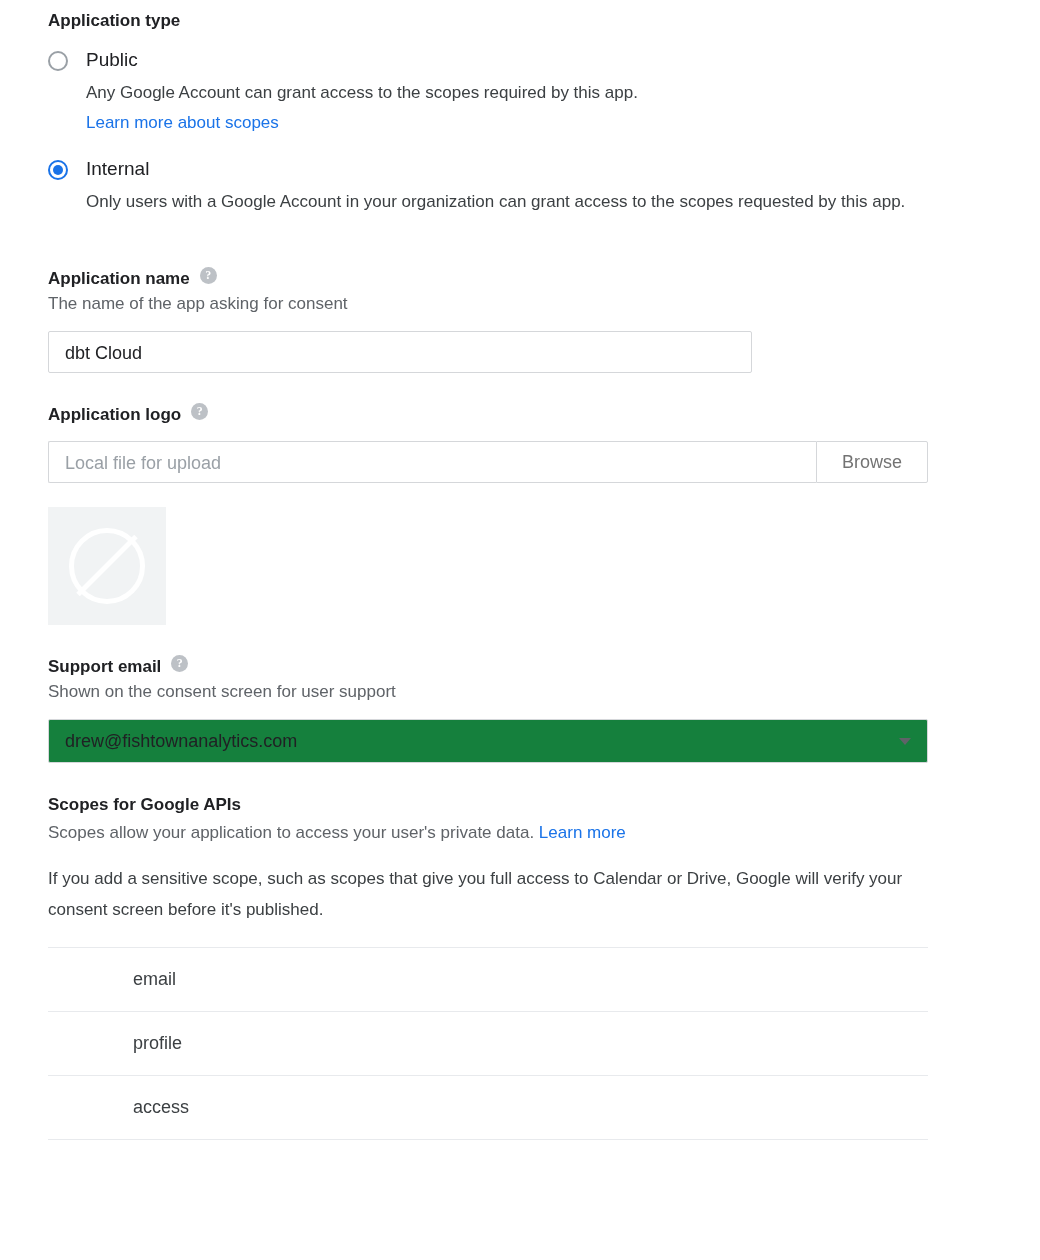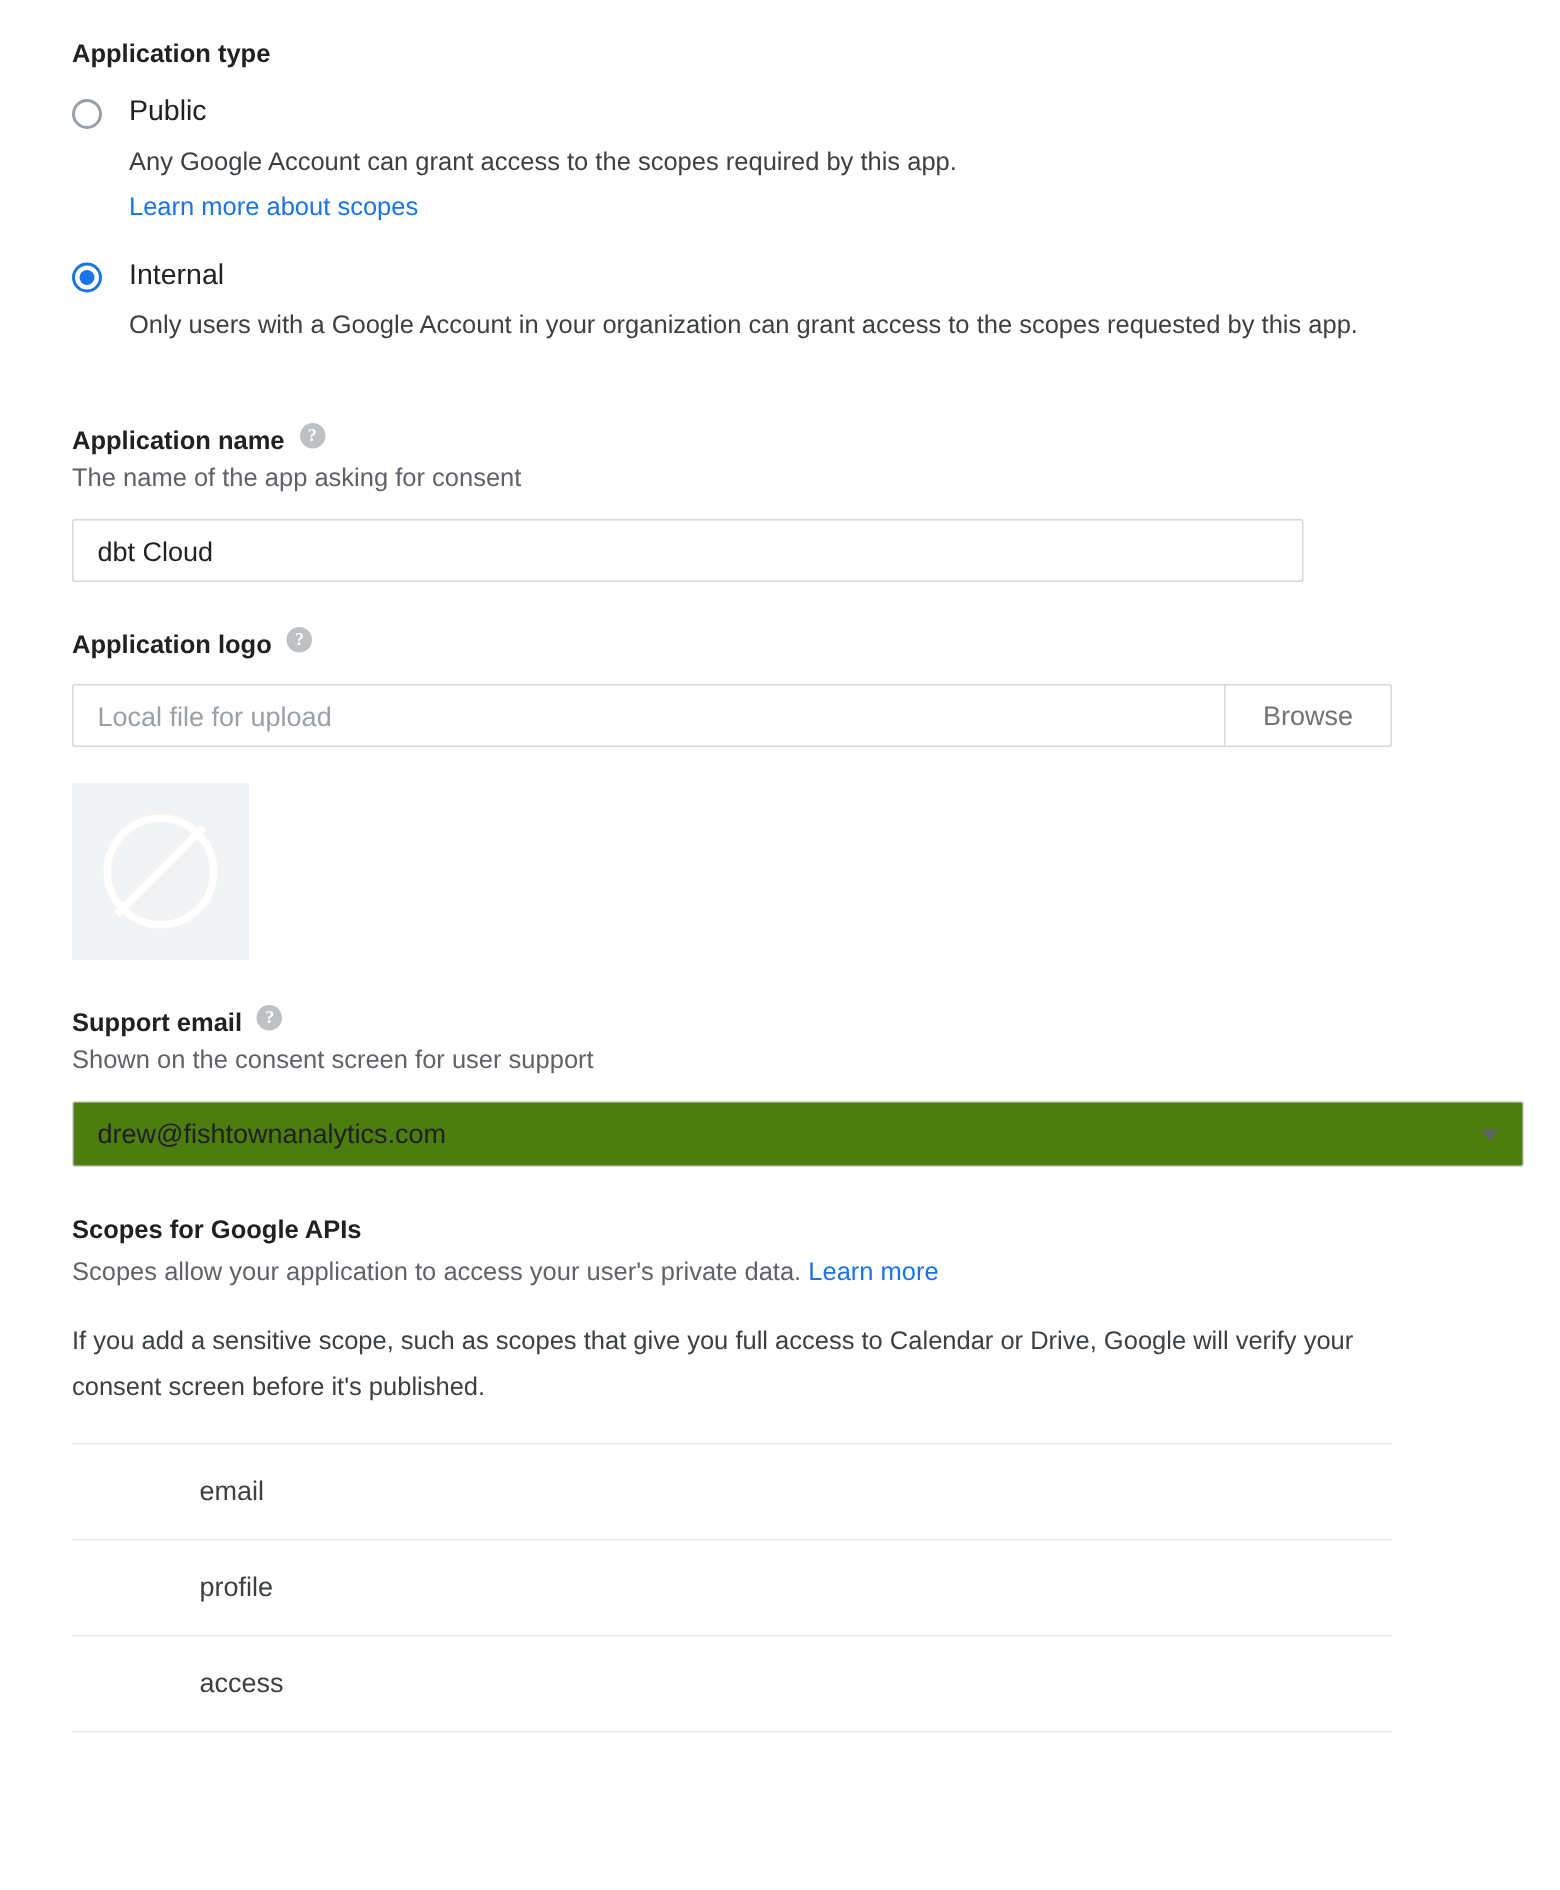--- a/index.html
+++ b/index.html
@@ -17,21 +17,21 @@
   .page {
     position: relative;
     width: 1040px;
     height: 1260px;
     overflow: hidden;
     padding: 0;
     box-sizing: border-box;
   }
   .content {
     padding-left: 48px;
-    padding-top: 24px;
+    padding-top: 9px;
     width: 882px;
   }
 
   .section-title {
     font-size: 17px;
     font-weight: bold;
     color: #202124;
     line-height: 24px;
   }
   .section-title.with-help {
@@ -122,21 +122,21 @@
     line-height: 30px;
   }
 
   .gap-lg { height: 46px; }
   .gap-md { height: 30px; }
   .gap-sm { height: 14px; }
 
   
   .text-input {
     box-sizing: border-box;
-    width: 821px;
+    width: 704px;
     height: 42px;
     border: 1px solid #d5d7da;
     border-radius: 2px;
     padding: 0 16px;
     font-size: 18px;
     color: #202124;
     line-height: 42px;
     background: #fff;
     margin-top: 14px;
   }
@@ -199,25 +199,25 @@
     top: 56px;
     width: 82px;
     height: 5px;
     background: #ffffff;
     transform: rotate(-45deg);
   }
 
   
   .select-box {
     box-sizing: border-box;
-    width: 968px;
+    width: 880px;
     height: 44px;
     border: 1px solid #d5d7da;
     border-radius: 2px;
-    background: #4d7c0f;
+    background: #15803d;
     margin-top: 14px;
     display: flex;
     align-items: center;
     padding: 0 16px;
     cursor: pointer;
   }
   .select-value {
     flex: 1 1 auto;
     font-size: 18px;
     color: #202124;

